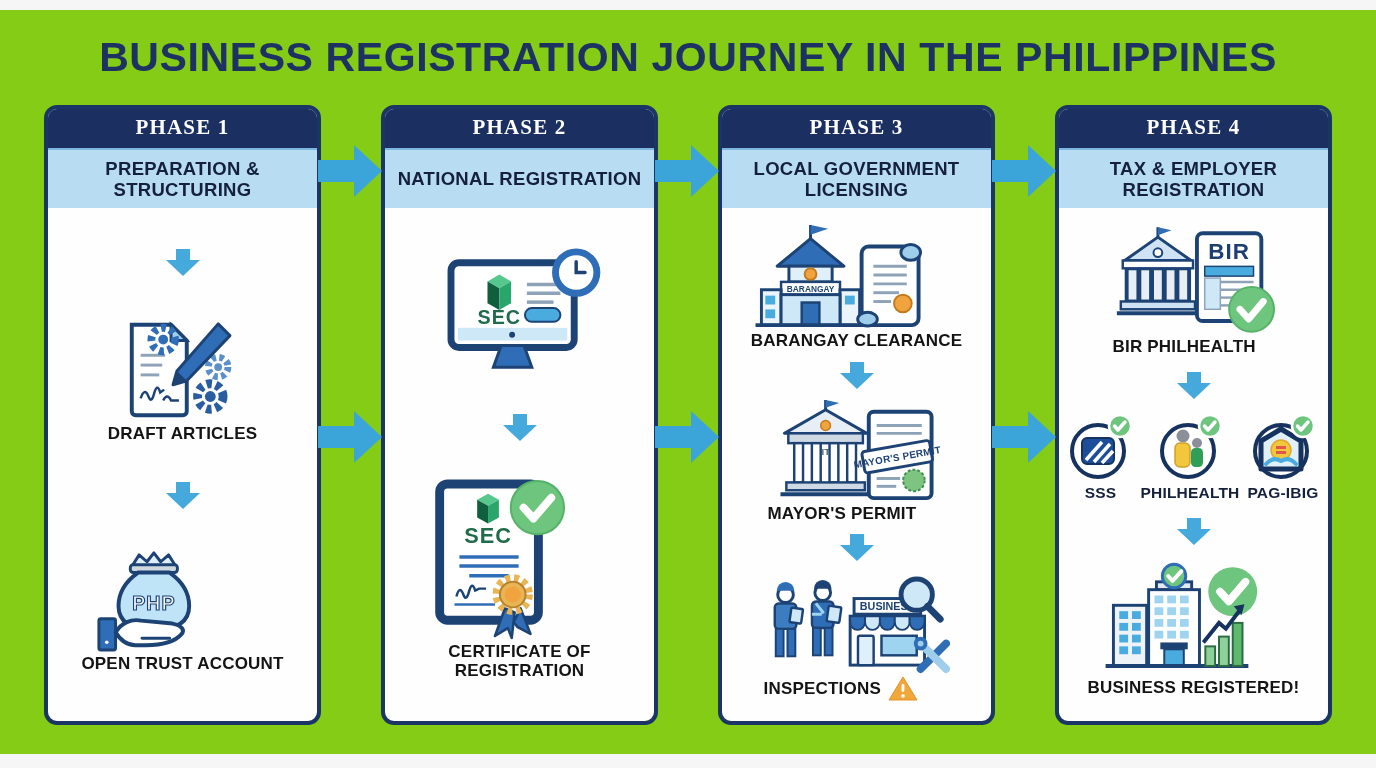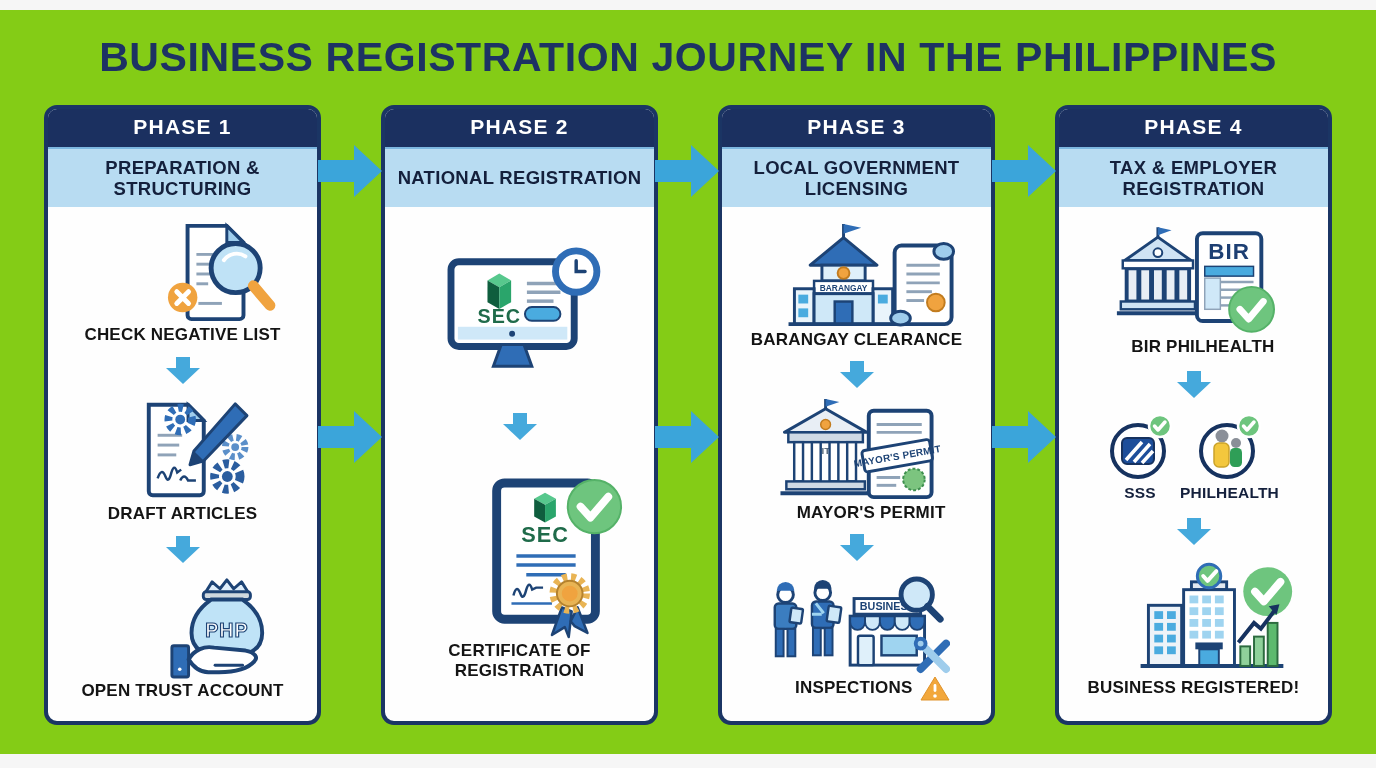--- a/index.html
+++ b/index.html
@@ -7,27 +7,27 @@
   .canvas{position:relative;width:1376px;height:768px;background:#84cc16;overflow:hidden;}
   .edge-strip{position:absolute;left:0;width:1376px;height:10px;background:#f6f6f6;}
   .edge-strip.top{top:0;}
   .edge-strip.bottom{bottom:0;height:14px;}
   .main-title{position:absolute;top:34px;left:0;width:1376px;text-align:center;
     font-size:41px;font-weight:bold;color:#1d3263;letter-spacing:0.6px;}
   .phases-row{position:absolute;top:105px;left:44px;width:1288px;height:622px;display:flex;}
   .phase-card{width:277px;height:620px;box-sizing:border-box;border:4px solid #1b3564;
     border-radius:13px;background:#fefefe;display:flex;flex-direction:column;overflow:hidden;}
   .phase-header{background:#1b3060;color:#ffffff;font-weight:bold;font-size:21px;
-    text-align:center;padding:6px 0 8px;letter-spacing:1.2px;}
+    text-align:center;padding:6px 0 8px;letter-spacing:1.2px;font-family:Liberation Serif, serif;}
   .phase-sub{background:#b8dcf2;border-top:2px solid #7db7e0;color:#14203c;font-weight:bold;
     font-size:18.5px;line-height:1.14;text-align:center;display:flex;align-items:center;
     justify-content:center;min-height:52px;padding:3px 10px;letter-spacing:0.3px;}
   .phase-body{flex:1;display:flex;flex-direction:column;align-items:center;
     justify-content:space-evenly;padding:2px 0 8px;}
-  .step{display:flex;flex-direction:column;align-items:flex-end;}
+  .step{display:flex;flex-direction:column;align-items:flex-start;}
   .step-label{font-size:17px;font-weight:bold;color:#141414;text-align:center;
     line-height:1.13;letter-spacing:0.2px;}
   .label-row{display:flex;align-items:center;gap:7px;}
   .w-sec{max-width:175px;}
   .w-cert{max-width:215px;}
   .gap-col{position:relative;width:60px;flex:0 0 60px;}
   .arrow-h{position:absolute;top:38px;left:-3px;}
   .arrow-m{position:absolute;top:304px;left:-3px;}
   .agency-row{display:flex;align-items:flex-end;justify-content:center;gap:8px;}
   .agency{display:flex;flex-direction:column;align-items:center;}
@@ -44,39 +44,20 @@
 
   <div class="main-title">BUSINESS REGISTRATION JOURNEY IN THE PHILIPPINES</div>
 
   <div class="phases-row">
 
     <div class="phase-card">
       <div class="phase-header">PHASE 1</div>
       <div class="phase-sub">PREPARATION &amp; STRUCTURING</div>
       <div class="phase-body">
 
-        <div class="step">
-          <svg width="128" height="104" viewBox="0 0 130 106">
-            <path d="M35 5 h40 l17 17 v74 a4 4 0 0 1 -4 4 H39 a4 4 0 0 1 -4 -4 Z" fill="#ffffff" stroke="#1d4375" stroke-width="4"></path>
-            <path d="M75 5 v17 h17 Z" fill="#9fcdec" stroke="#1d4375" stroke-width="3"></path>
-            <g stroke="#8fa3b8" stroke-width="3">
-              <line x1="44" y1="34" x2="62" y2="34"></line>
-                <line x1="44" y1="44" x2="58" y2="44"></line>
-              <line x1="44" y1="54" x2="58" y2="54"></line>
-                <line x1="44" y1="64" x2="56" y2="64"></line>
-              <line x1="46" y1="84" x2="70" y2="84"></line>
-            </g>
-            <circle cx="84" cy="48" r="25" fill="#bfe2f6" stroke="#1d4375" stroke-width="5"></circle>
-            <path d="M72 40 a16 16 0 0 1 22 -4" fill="none" stroke="#ffffff" stroke-width="4" stroke-linecap="round"></path>
-            <line x1="102" y1="66" x2="119" y2="86" stroke="#f0a33f" stroke-width="11" stroke-linecap="round"></line>
-            <circle cx="30" cy="78" r="15" fill="#f0a33f"></circle>
-            <path d="M24 72 l12 12 M36 72 l-12 12" stroke="#ffffff" stroke-width="5" stroke-linecap="round"></path>
-          </svg>
-          <div class="step-label">CHECK NEGATIVE LIST</div>
-        </div>
 
         <svg class="down-arrow" width="34" height="27" viewBox="0 0 34 27">
           <rect x="10" y="0" width="14" height="11" fill="#45a9dc"></rect>
             <polygon points="0,11 17,27 34,11" fill="#45a9dc"></polygon>
         </svg>
 
         <div class="step">
           <svg width="132" height="108" viewBox="0 0 134 110">
             <path d="M24 9 h40 l16 16 v72 a4 4 0 0 1 -4 4 H28 a4 4 0 0 1 -4 -4 Z" fill="#ffffff" stroke="#1d4375" stroke-width="4"></path>
             <path d="M64 9 v16 h16 Z" fill="#9fcdec" stroke="#1d4375" stroke-width="3"></path>
@@ -405,20 +386,33 @@
               <circle cx="30" cy="37" r="26" fill="#ffffff" stroke="#16325f" stroke-width="4"></circle>
               <circle cx="25" cy="22" r="6.5" fill="#8a8f98"></circle>
               <rect x="17" y="29" width="15" height="24" rx="5" fill="#f3c73d" stroke="#caa32b" stroke-width="1.5"></rect>
               <circle cx="39" cy="29" r="5" fill="#8a8f98"></circle>
               <rect x="33" y="34" width="12" height="19" rx="4.5" fill="#2f9e57"></rect>
               <circle cx="52" cy="12" r="11" fill="#6ec57e" stroke="#ffffff" stroke-width="2.5"></circle>
               <path d="M46.5 12 l3.5 4 l7 -8" fill="none" stroke="#ffffff" stroke-width="3.5" stroke-linecap="round" stroke-linejoin="round"></path>
             </svg>
             <div class="agency-label">PHILHEALTH</div>
           </div>
+          <div class="agency">
+            <svg width="64" height="66" viewBox="0 0 64 66">
+              <circle cx="30" cy="37" r="26" fill="#ffffff" stroke="#16325f" stroke-width="4"></circle>
+              <path d="M30 15 L50 27 V55 H10 V27 Z" fill="#dff0fa" stroke="#16325f" stroke-width="5" stroke-linejoin="round"></path>
+              <circle cx="30" cy="36" r="10" fill="#f3c73d" stroke="#e0a82a" stroke-width="1.5"></circle>
+              <rect x="25" y="32" width="10" height="3" fill="#e2574c"></rect>
+              <rect x="25" y="37" width="10" height="3" fill="#e2574c"></rect>
+              <path d="M15 50 q7 -8 15 -3 M45 50 q-7 -8 -15 -3" fill="none" stroke="#4aabdf" stroke-width="4" stroke-linecap="round"></path>
+              <circle cx="52" cy="12" r="11" fill="#6ec57e" stroke="#ffffff" stroke-width="2.5"></circle>
+              <path d="M46.5 12 l3.5 4 l7 -8" fill="none" stroke="#ffffff" stroke-width="3.5" stroke-linecap="round" stroke-linejoin="round"></path>
+            </svg>
+            <div class="agency-label">PAG-IBIG</div>
+          </div>
         </div>
 
         <svg class="down-arrow" width="34" height="27" viewBox="0 0 34 27">
           <rect x="10" y="0" width="14" height="11" fill="#45a9dc"></rect>
             <polygon points="0,11 17,27 34,11" fill="#45a9dc"></polygon>
         </svg>
 
         <div class="step">
           <svg width="176" height="118" viewBox="0 0 180 120">
             <rect x="26" y="46" width="34" height="62" fill="#eef3f8" stroke="#1d4375" stroke-width="3"></rect>

